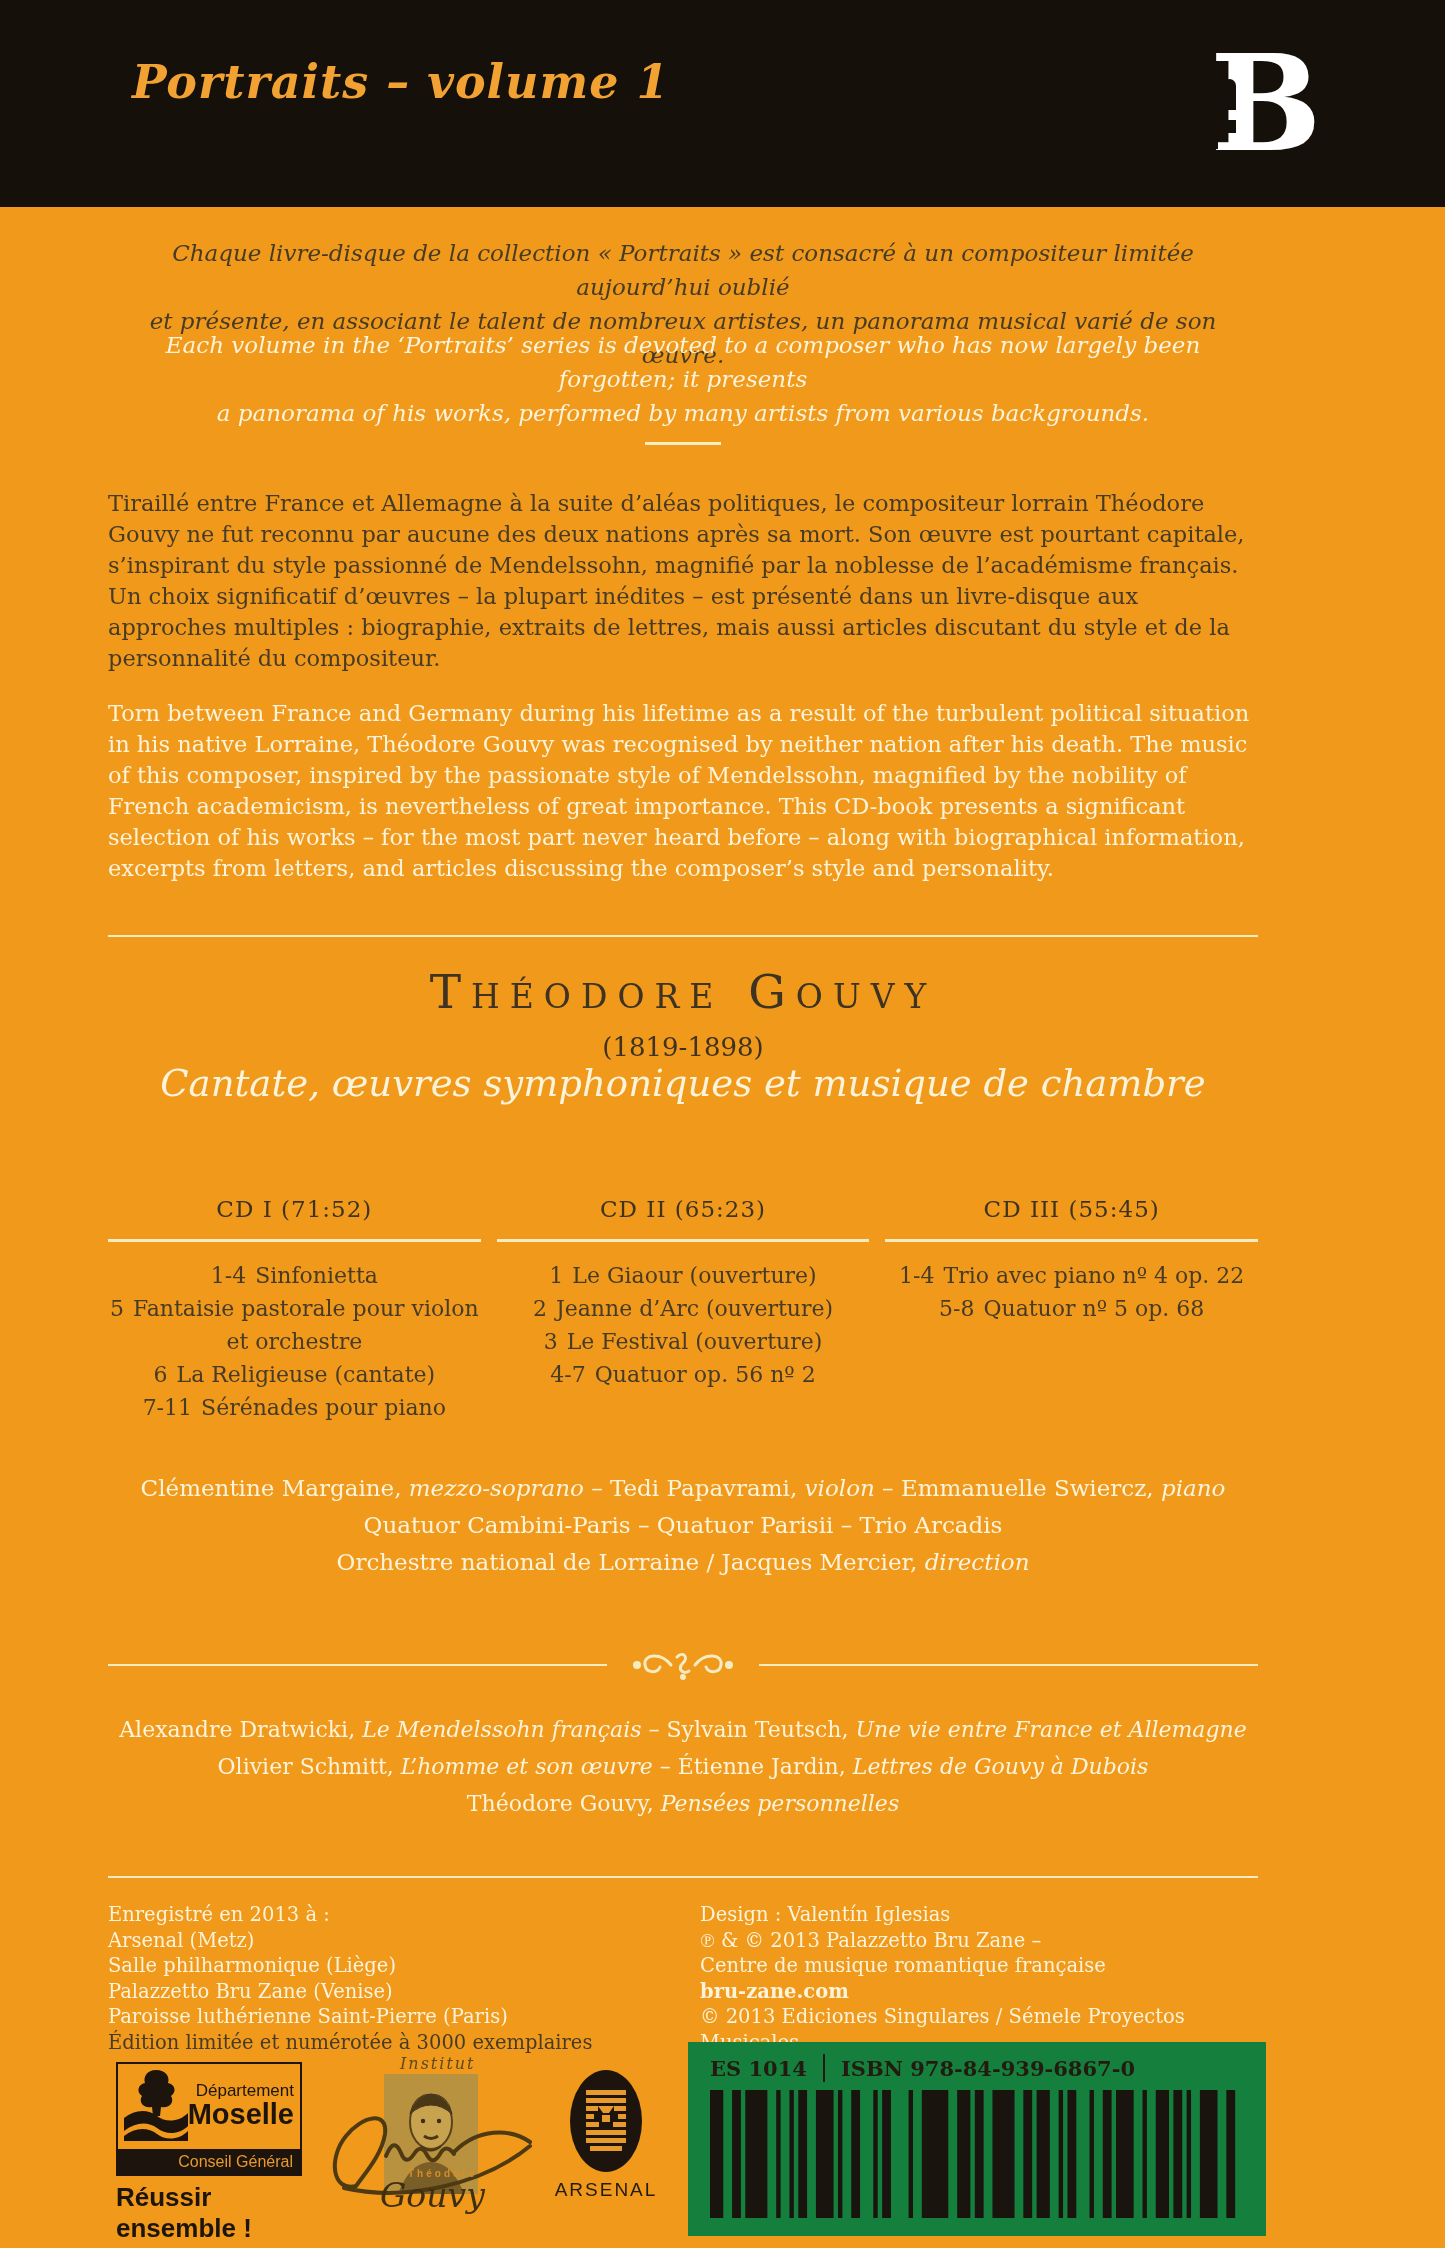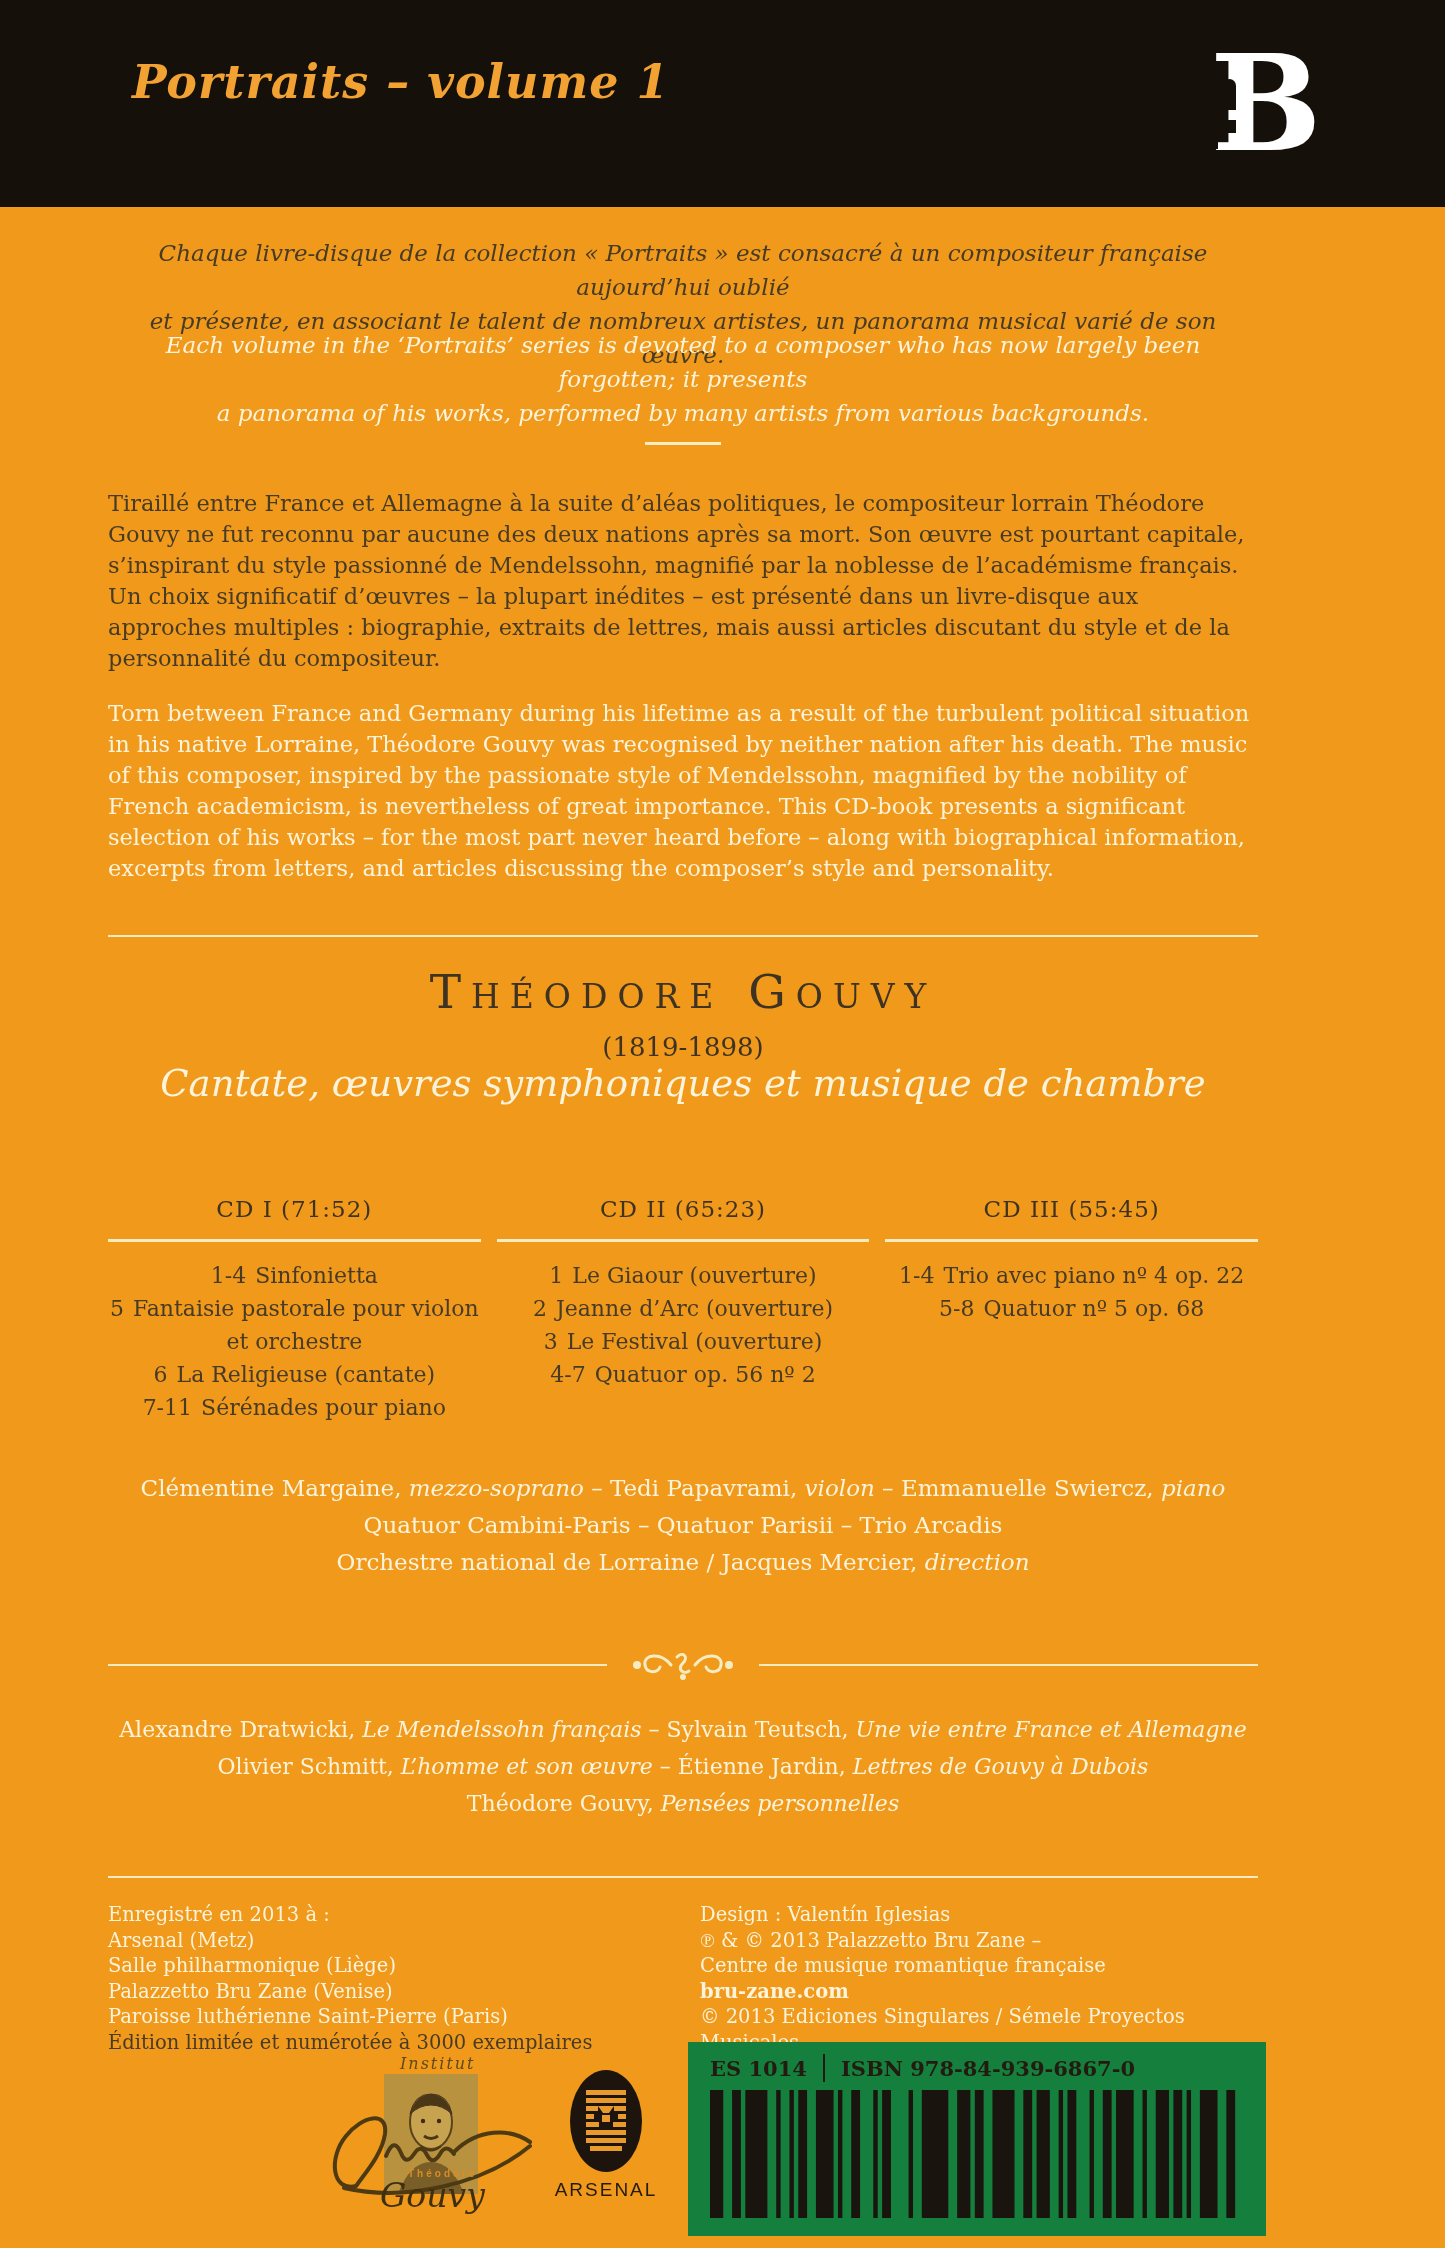--- a/index.html
+++ b/index.html
@@ -114,21 +114,21 @@
   <div class="blogo">
     <span class="bletter">B</span>
     <span class="cut arch" style="left:-5px;top:27px;width:13px;height:31px;"></span>
     <span class="cut arch" style="left:13px;top:27px;width:13px;height:31px;"></span>
     <span class="cut arch" style="left:-5px;top:68px;width:13px;height:29px;"></span>
     <span class="cut" style="left:13px;top:68px;width:13px;height:13px;"></span>
   </div>
 </div>
 
 <div class="sec intro dark" style="top:236px;">
-    <div>Chaque livre-disque de la collection « Portraits » est consacré à un compositeur française aujourd’hui oublié</div>
+    <div>Chaque livre-disque de la collection « Portraits » est consacré à un compositeur limitée aujourd’hui oublié</div>
     <div>et présente, en associant le talent de nombreux artistes, un panorama musical varié de son œuvre.</div>
   </div>
 <div class="sec intro cream" style="top:328px;">
     <div>Each volume in the ‘Portraits’ series is devoted to a composer who has now largely been forgotten; it presents</div>
     <div>a panorama of his works, performed by many artists from various backgrounds.</div>
   </div>
 <div class="sec" style="top:442px;">
     <div class="dash"></div>
   </div>
 
@@ -219,20 +219,37 @@
       <div class="credit-line">℗ &amp; © 2013 Palazzetto Bru Zane –</div>
       <div class="credit-line">Centre de musique romantique française</div>
       <div class="credit-line b">bru-zane.com</div>
       <div class="credit-line">© 2013 Ediciones Singulares / Sémele Proyectos Musicales</div>
       <div class="credit-line b">edicionessingulares.com</div>
     </div>
 </div>
 
 <div class="bottom">
 
+  <div class="moselle sans">
+    <div class="moselle-box">
+      <svg class="moselle-gfx" width="72" height="80" viewBox="0 0 72 80">
+        <g fill="#1D150D">
+          <path d="M36 4 c-9 0 -13 7 -11 13 c-7 1 -9 9 -3 13 c-4 6 2 13 10 11 l1 9 h7 l1 -9 c8 2 14 -5 10 -11 c6 -4 4 -12 -3 -13 c2 -6 -2 -13 -12 -13 z"></path>
+          <path d="M4 52 c11 -9 24 -9 33 -2 c9 7 22 6 31 -3 v13 c-9 9 -22 9 -31 2 c-9 -7 -22 -6 -33 3 z"></path>
+          <path d="M4 70 c11 -9 24 -9 33 -2 c9 7 22 6 31 -3 v10 h-64 z"></path>
+        </g>
+      </svg>
+      <div class="moselle-txt">
+        <div class="moselle-l1">Département</div>
+        <div class="moselle-l2">Moselle</div>
+      </div>
+      <div class="moselle-band"><span>Conseil Général</span></div>
+    </div>
+    <div class="moselle-tag">Réussir ensemble !</div>
+  </div>
 
   <div class="gouvylogo">
     <div class="inst">Institut</div>
     <div class="portrait">
       <svg width="94" height="120" viewBox="0 0 94 120">
         <ellipse cx="47" cy="48" rx="21" ry="27" fill="#C8A34F" stroke="#59431C" stroke-width="2"></ellipse>
         <path d="M26 40 q4 -20 21 -20 q17 0 21 20 q-10 -9 -21 -9 q-11 0 -21 9 z" fill="#41301100" stroke="#41301F"></path>
         <path d="M27 39 q5 -18 20 -18 q15 0 20 18 q-9 -8 -20 -8 q-11 0 -20 8 z" fill="#4A3716"></path>
         <circle cx="39" cy="47" r="2.2" fill="#3C2C10"></circle>
         <circle cx="55" cy="47" r="2.2" fill="#3C2C10"></circle>

